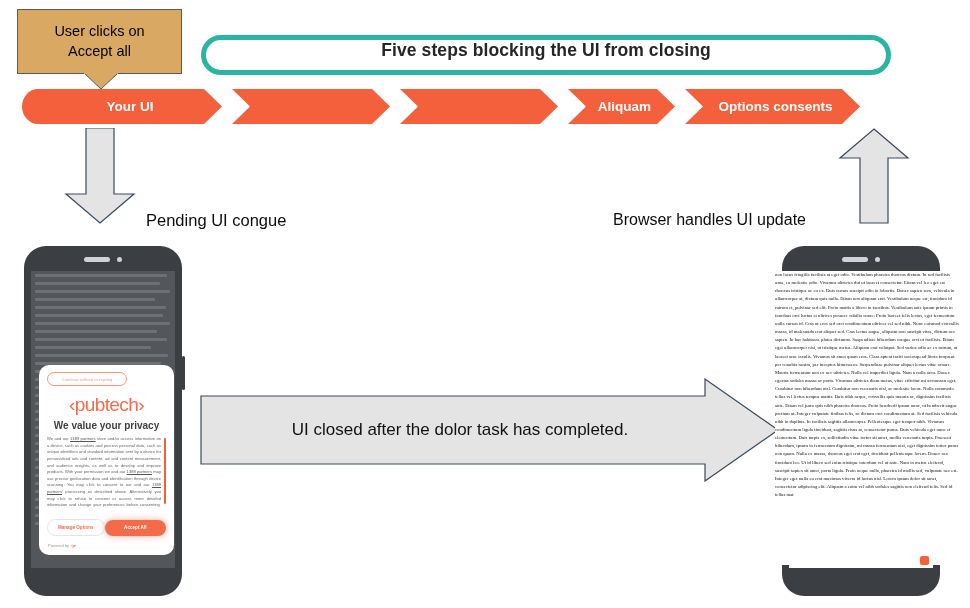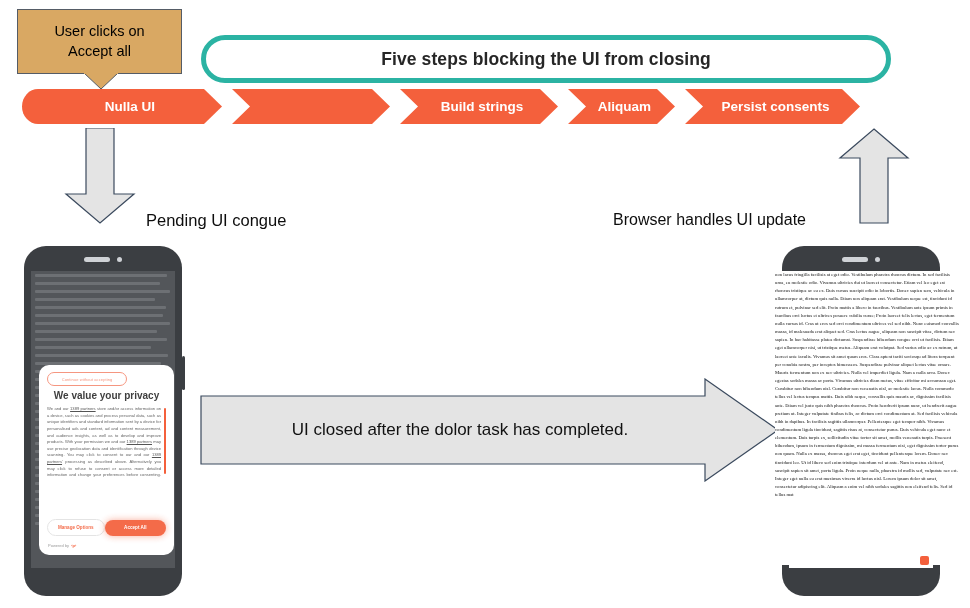--- a/index.html
+++ b/index.html
@@ -43,27 +43,26 @@
     height: 16px;
     z-index: 6;
   }
 
   
   #banner {
     position: absolute;
     left: 201px;
     top: 35px;
     width: 690px;
-    height: 48px;
+    height: 40px;
     box-sizing: border-box;
     background: #ffffff;
     border: 5px solid #2bb3a3;
     border-radius: 26px;
     display: flex;
-    align-items: center;
     justify-content: center;
     z-index: 4;
   }
   #banner-text {
     font-size: 17.5px;
     font-weight: bold;
     color: #262626;
     letter-spacing: .1px;
   }
 
@@ -373,30 +372,27 @@
 <div id="steps">
   <svg width="870" height="35" viewBox="0 0 870 35" style="position:absolute;left:0;top:0;">
 
     <path d="M16,0 L182,0 L200,17.5 L182,35 L16,35 A16,17.5 0 0 1 16,0 Z" fill="#f4603c"></path>
     <path d="M210,0 L350,0 L368,17.5 L350,35 L210,35 L228,17.5 Z" fill="#f4603c"></path>
     <path d="M378,0 L518,0 L536,17.5 L518,35 L378,35 L396,17.5 Z" fill="#f4603c"></path>
     <path d="M546,0 L635,0 L653,17.5 L635,35 L546,35 L564,17.5 Z" fill="#f4603c"></path>
     <path d="M663,0 L820,0 L838,17.5 L820,35 L663,35 L681,17.5 Z" fill="#f4603c"></path>
   </svg>
   <div class="step-label" style="left:16px;width:184px;">
-      <span>Nulla UI</span>
-    </div>
-  <div class="step-label" style="left:390px;width:140px;">
-      <span>Build strings</span>
+      <span>Your UI</span>
     </div>
   <div class="step-label" style="left:558px;width:89px;">
       <span>Aliquam</span>
     </div>
   <div class="step-label" style="left:675px;width:157px;">
-      <span>Persist consents</span>
+      <span>Options consents</span>
     </div>
 </div>
 
 <svg id="arrow-down" viewBox="0 0 76 96">
   <polygon points="24,0 52,0 52,66 72,66 38,95 4,66 24,66" fill="#e4e4e4" stroke="#3b4a5e" stroke-width="1.2" stroke-linejoin="miter"></polygon>
 </svg>
 <div id="label-pending">Pending UI congue</div>
 
 <svg id="arrow-up" viewBox="0 0 76 96">
   <polygon points="38,1 72,30 52,30 52,95 24,95 24,30 4,30" fill="#e4e4e4" stroke="#3b4a5e" stroke-width="1.2" stroke-linejoin="miter"></polygon>
@@ -445,20 +441,21 @@
       <div class="blur-line" style="width:99%"></div>
         <div class="blur-line" style="width:90%"></div>
       <div class="blur-line" style="width:96%"></div>
         <div class="blur-line" style="width:94%"></div>
       <div class="blur-line" style="width:88%"></div>
         <div class="blur-line" style="width:99%"></div>
     </div>
 
     <div id="consent">
       <div id="consent-cwa">Continue without accepting</div>
+      <div id="consent-logo">‹pubtech›</div>
       <div id="consent-title">We value your privacy</div>
       <div id="consent-bodywrap">
         <div id="consent-body">We and our <u>1389 partners</u> store and/or access information on a device, such as cookies and process personal data, such as unique identifiers and standard information sent by a device for personalised ads and content, ad and content measurement, and audience insights, as well as to develop and improve products. With your permission we and our <u>1389 partners</u> may use precise geolocation data and identification through device scanning. You may click to consent to our and our <u>1389 partners</u>' processing as described above. Alternatively you may click to refuse to consent or access more detailed information and change your preferences before consenting. Please note that some processing of your personal data may not require your consent, but you have a right to object to such processing. Your preferences will apply across the web. You can</div>
         <div id="consent-scroll"></div>
       </div>
       <div id="consent-buttons">
         <div id="btn-manage">Manage Options</div>
         <div id="btn-accept">Accept All</div>
       </div>
       <div id="consent-powered">

